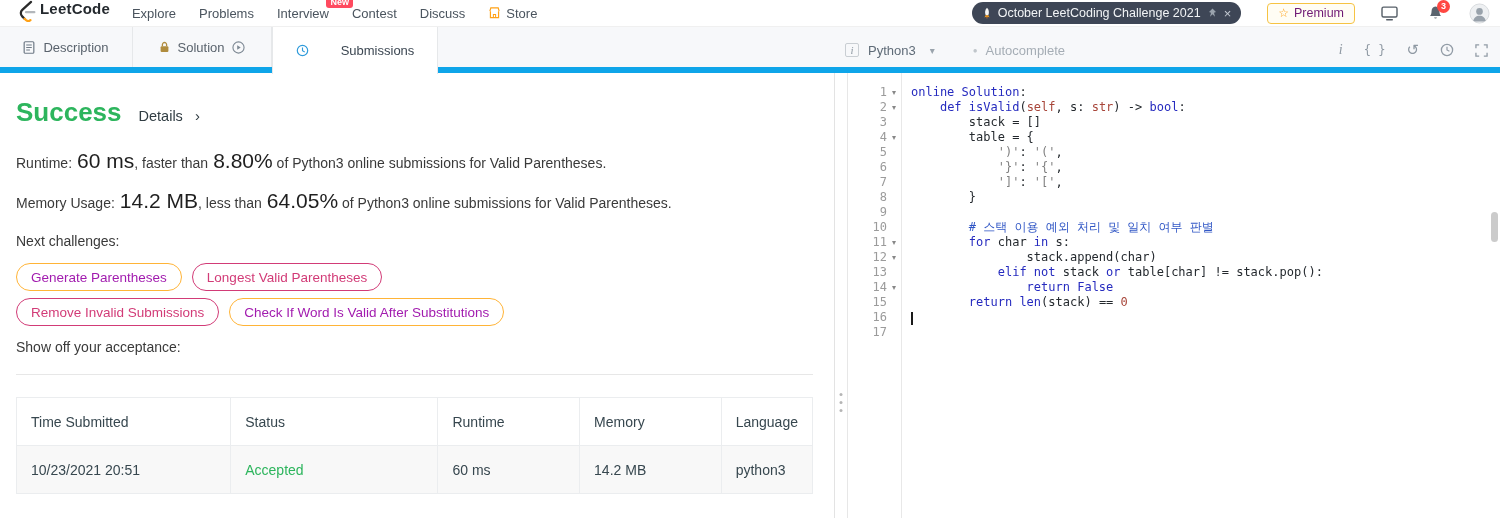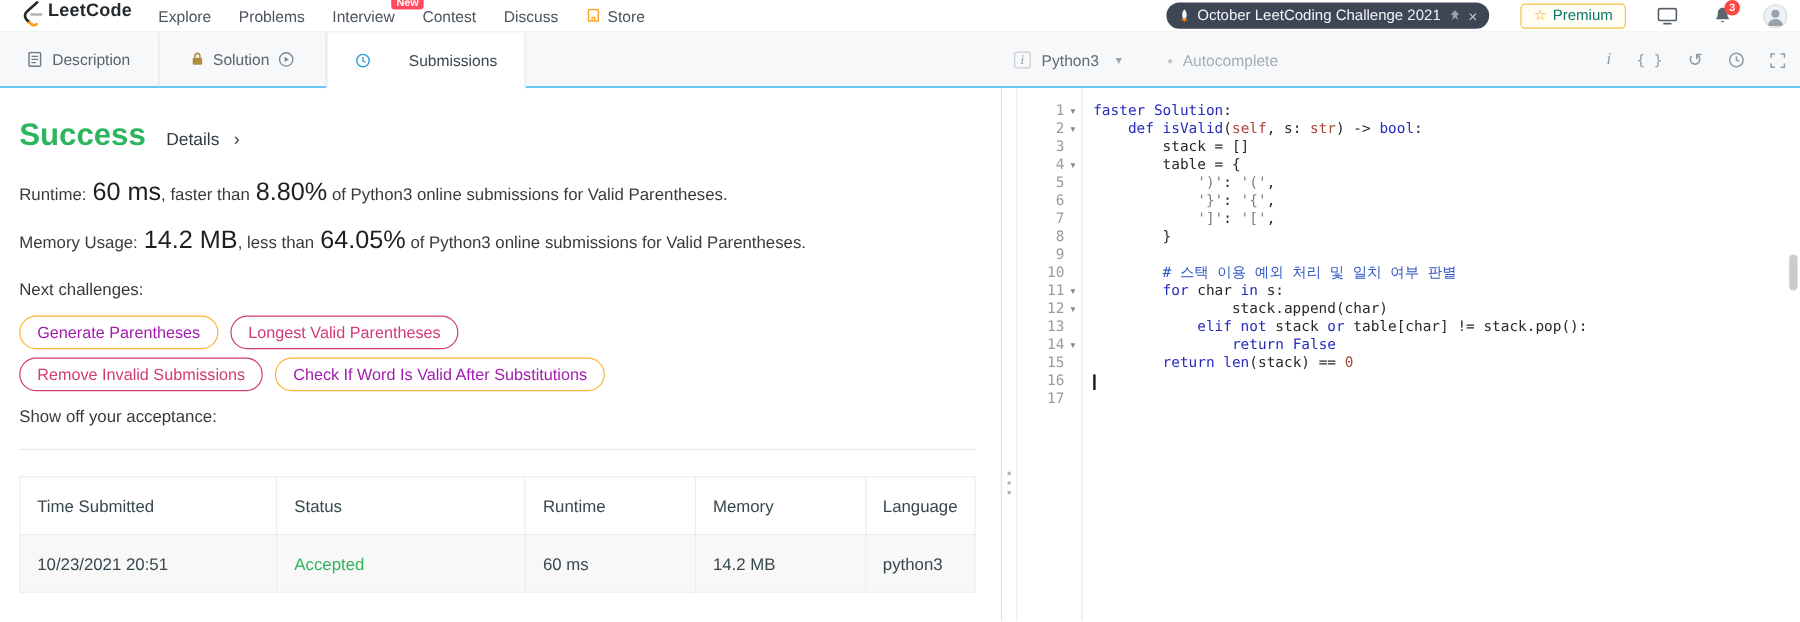--- a/index.html
+++ b/index.html
@@ -29,33 +29,33 @@
     height:22px; background:#3e4656; border-radius:11px; color:#f2f4f6;
     display:flex; align-items:center; padding:0 10px; font-size:12.5px; margin-right:26px; cursor:pointer;
   }
   .banner .txt { margin:0 7px 0 6px; white-space:nowrap; }
   .banner-close { color:#c3c9d2; font-size:13px; margin-left:7px; cursor:pointer; }
   .premium {
     height:21px; border:1px solid #f6c343; background:#fffdf4; border-radius:4px;
     display:flex; align-items:center; padding:0 10px; margin-right:26px; cursor:pointer;
   }
   .premium .star { color:#ffa116; font-size:12px; margin-right:5px; }
-  .premium .lbl { color:#0f766e; font-size:12.5px; }
+  .premium .lbl { color:#701a75; font-size:12.5px; }
   .nav-icon { display:inline-flex; align-items:center; cursor:pointer; }
   .monitor-wrap { margin-right:30px; }
   .bell-wrap { position:relative; margin-right:26px; }
   .bell-badge {
     position:absolute; top:-5px; right:-7px; min-width:13px; height:13px; border-radius:7px;
     background:#ff4742; color:#fff; font-size:9px; line-height:13px; text-align:center; padding:0 2px; font-weight:700;
   }
 
   
   .tabbar {
     position:absolute; top:27px; left:0; right:0; height:46px;
-    background:#f7f8fa; border-bottom:1px solid #0ea5e9; display:flex; align-items:stretch; z-index:20;
+    background:#f7f8fa; border-bottom:6px solid #0ea5e9; display:flex; align-items:stretch; z-index:20;
   }
   .tab {
     display:flex; align-items:center; justify-content:center; font-size:13px; color:#5a636d;
     border-right:1px solid #e6e8ea; cursor:pointer; white-space:nowrap;
   }
   .tab .icon { display:inline-flex; margin-right:8px; }
   .tab .icon.right { margin-right:0; margin-left:8px; }
   .tab-description { width:133px; }
   .tab-solution { width:139px; }
   .tab-discuss { width:146px; }
@@ -422,21 +422,21 @@
       <div class="gut-line">
         <span class="num">16</span>
         <span class="fold"></span>
       </div>
       <div class="gut-line">
         <span class="num">17</span>
         <span class="fold"></span>
       </div>
     </div>
   <div class="code">
-      <div class="code-line"><span class="tk-kw">faster</span><span class="tk-pl"> </span><span class="tk-name">Solution</span><span class="tk-pl">:</span></div>
+      <div class="code-line"><span class="tk-kw">online</span><span class="tk-pl"> </span><span class="tk-name">Solution</span><span class="tk-pl">:</span></div>
       <div class="code-line"><span class="tk-pl">    </span><span class="tk-kw">def</span><span class="tk-pl"> </span><span class="tk-name">isValid</span><span class="tk-pl">(</span><span class="tk-red">self</span><span class="tk-pl">, s: </span><span class="tk-red">str</span><span class="tk-pl">) -&gt; </span><span class="tk-kw">bool</span><span class="tk-pl">:</span></div>
       <div class="code-line"><span class="tk-pl">        stack = []</span></div>
       <div class="code-line"><span class="tk-pl">        table = {</span></div>
       <div class="code-line"><span class="tk-pl">            </span><span class="tk-str">')'</span><span class="tk-pl">: </span><span class="tk-str">'('</span><span class="tk-pl">,</span></div>
       <div class="code-line"><span class="tk-pl">            </span><span class="tk-str">'}'</span><span class="tk-pl">: </span><span class="tk-str">'{'</span><span class="tk-pl">,</span></div>
       <div class="code-line"><span class="tk-pl">            </span><span class="tk-str">']'</span><span class="tk-pl">: </span><span class="tk-str">'['</span><span class="tk-pl">,</span></div>
       <div class="code-line"><span class="tk-pl">        }</span></div>
       <div class="code-line"></div>
       <div class="code-line"><span class="tk-pl">        </span><span class="tk-cmt"># 스택 이용 예외 처리 및 일치 여부 판별</span></div>
       <div class="code-line"><span class="tk-pl">        </span><span class="tk-kw">for</span><span class="tk-pl"> char </span><span class="tk-kw">in</span><span class="tk-pl"> s:</span></div>

